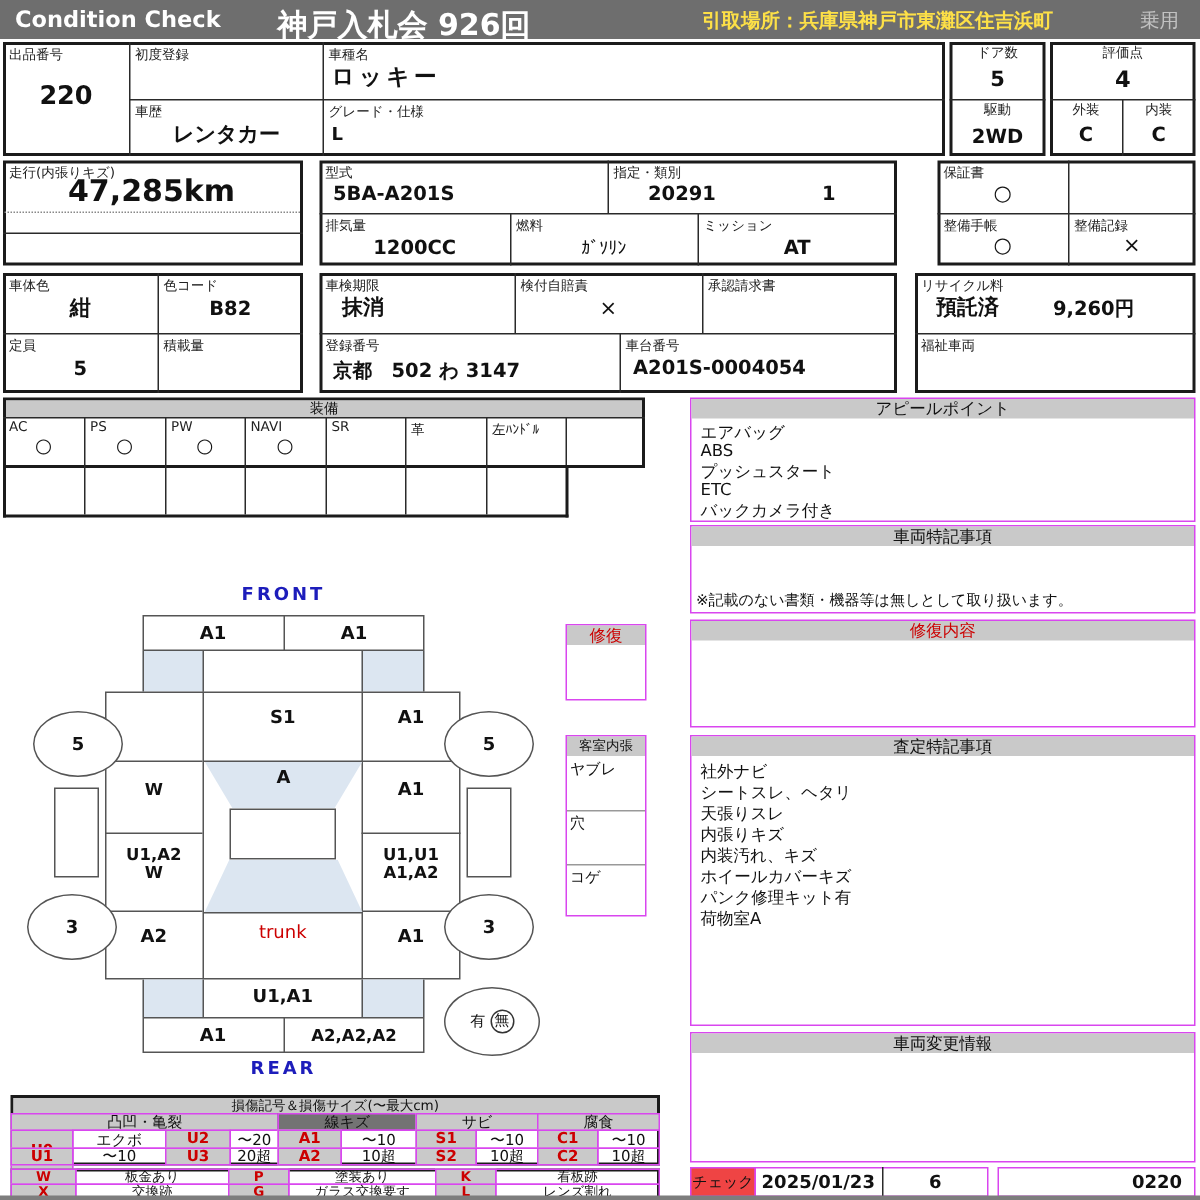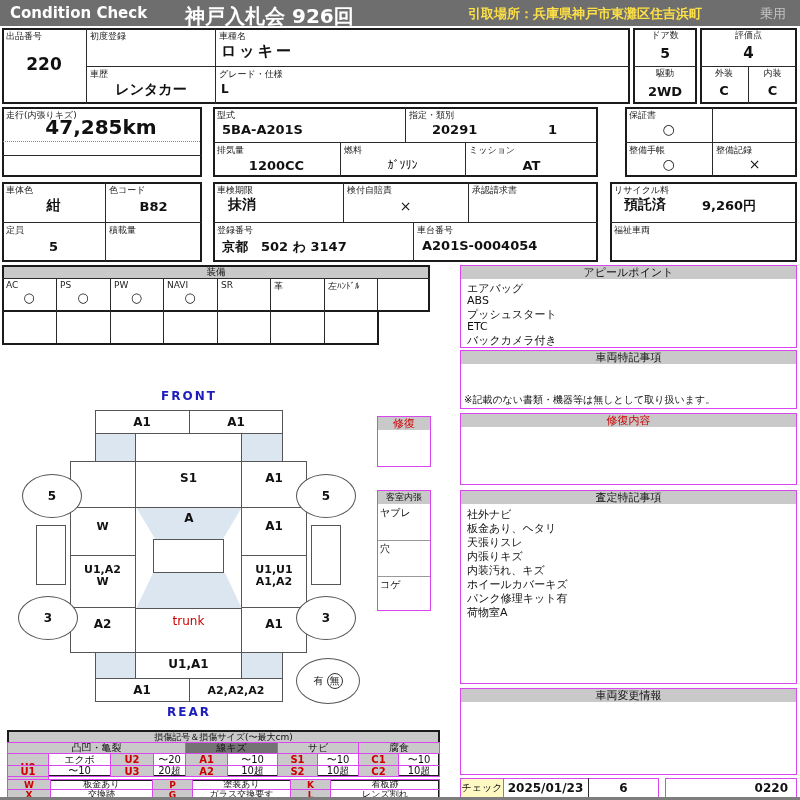--- a/index.html
+++ b/index.html
@@ -173,32 +173,32 @@
   <div class="a b1" style="left:460px;top:350px;width:337px;height:59px"></div>
   <div class="a hd" style="left:461px;top:351px;width:335px;height:13px">車両特記事項</div>
   <span class="a s10 nw" style="left:464px;top:393px">※記載のない書類・機器等は無しとして取り扱います。</span>
 
   <div class="a b1" style="left:460px;top:413px;width:337px;height:72px"></div>
   <div class="a hd red" style="left:461px;top:414px;width:335px;height:13px">修復内容</div>
 
   <div class="a b1" style="left:460px;top:490px;width:337px;height:194px"></div>
   <div class="a hd" style="left:461px;top:491px;width:335px;height:13px">査定特記事項</div>
   <span class="a s11 nw" style="left:467px;top:507px">社外ナビ</span>
-  <span class="a s11 nw" style="left:467px;top:521px">板金あり、ヘタリ</span>
+  <span class="a s11 nw" style="left:467px;top:521px">シートスレ、ヘタリ</span>
   <span class="a s11 nw" style="left:467px;top:535px">天張りスレ</span>
   <span class="a s11 nw" style="left:467px;top:549px">内張りキズ</span>
   <span class="a s11 nw" style="left:467px;top:563px">内装汚れ、キズ</span>
   <span class="a s11 nw" style="left:467px;top:577px">ホイールカバーキズ</span>
   <span class="a s11 nw" style="left:467px;top:591px">パンク修理キット有</span>
   <span class="a s11 nw" style="left:467px;top:605px">荷物室A</span>
 
   <div class="a b1" style="left:460px;top:688px;width:337px;height:87px"></div>
   <div class="a hd" style="left:461px;top:689px;width:335px;height:13px">車両変更情報</div>
 
-  <div class="a b1 c i s10" style="left:460px;top:778px;width:44px;height:20px;background:#fef9c3">チェック</div>
+  <div class="a b1 c i s10" style="left:460px;top:778px;width:44px;height:20px;background:#ef4444">チェック</div>
   <div class="a b1" style="left:503px;top:778px;width:156px;height:20px"></div>
   <i class="a vl" style="left:588px;top:778px;height:20px"></i>
   <div class="a c b s12" style="left:503px;top:778px;width:85px;height:20px">2025/01/23</div>
   <div class="a c b s12" style="left:588px;top:778px;width:71px;height:20px">6</div>
   <div class="a b1 e b s12" style="left:665px;top:778px;width:132px;height:20px;padding-right:8px">0220</div>
 
   <div class="a c b s12 blu" style="left:128px;top:389px;width:122px;height:13px">FRONT</div>
   <div class="a dg" style="left:95px;top:410px;width:188px;height:24px"></div>
   <i class="a vg" style="left:189px;top:410px;height:24px"></i>
   <div class="a c b s12" style="left:95px;top:414px;width:94px;height:16px">A1</div>

